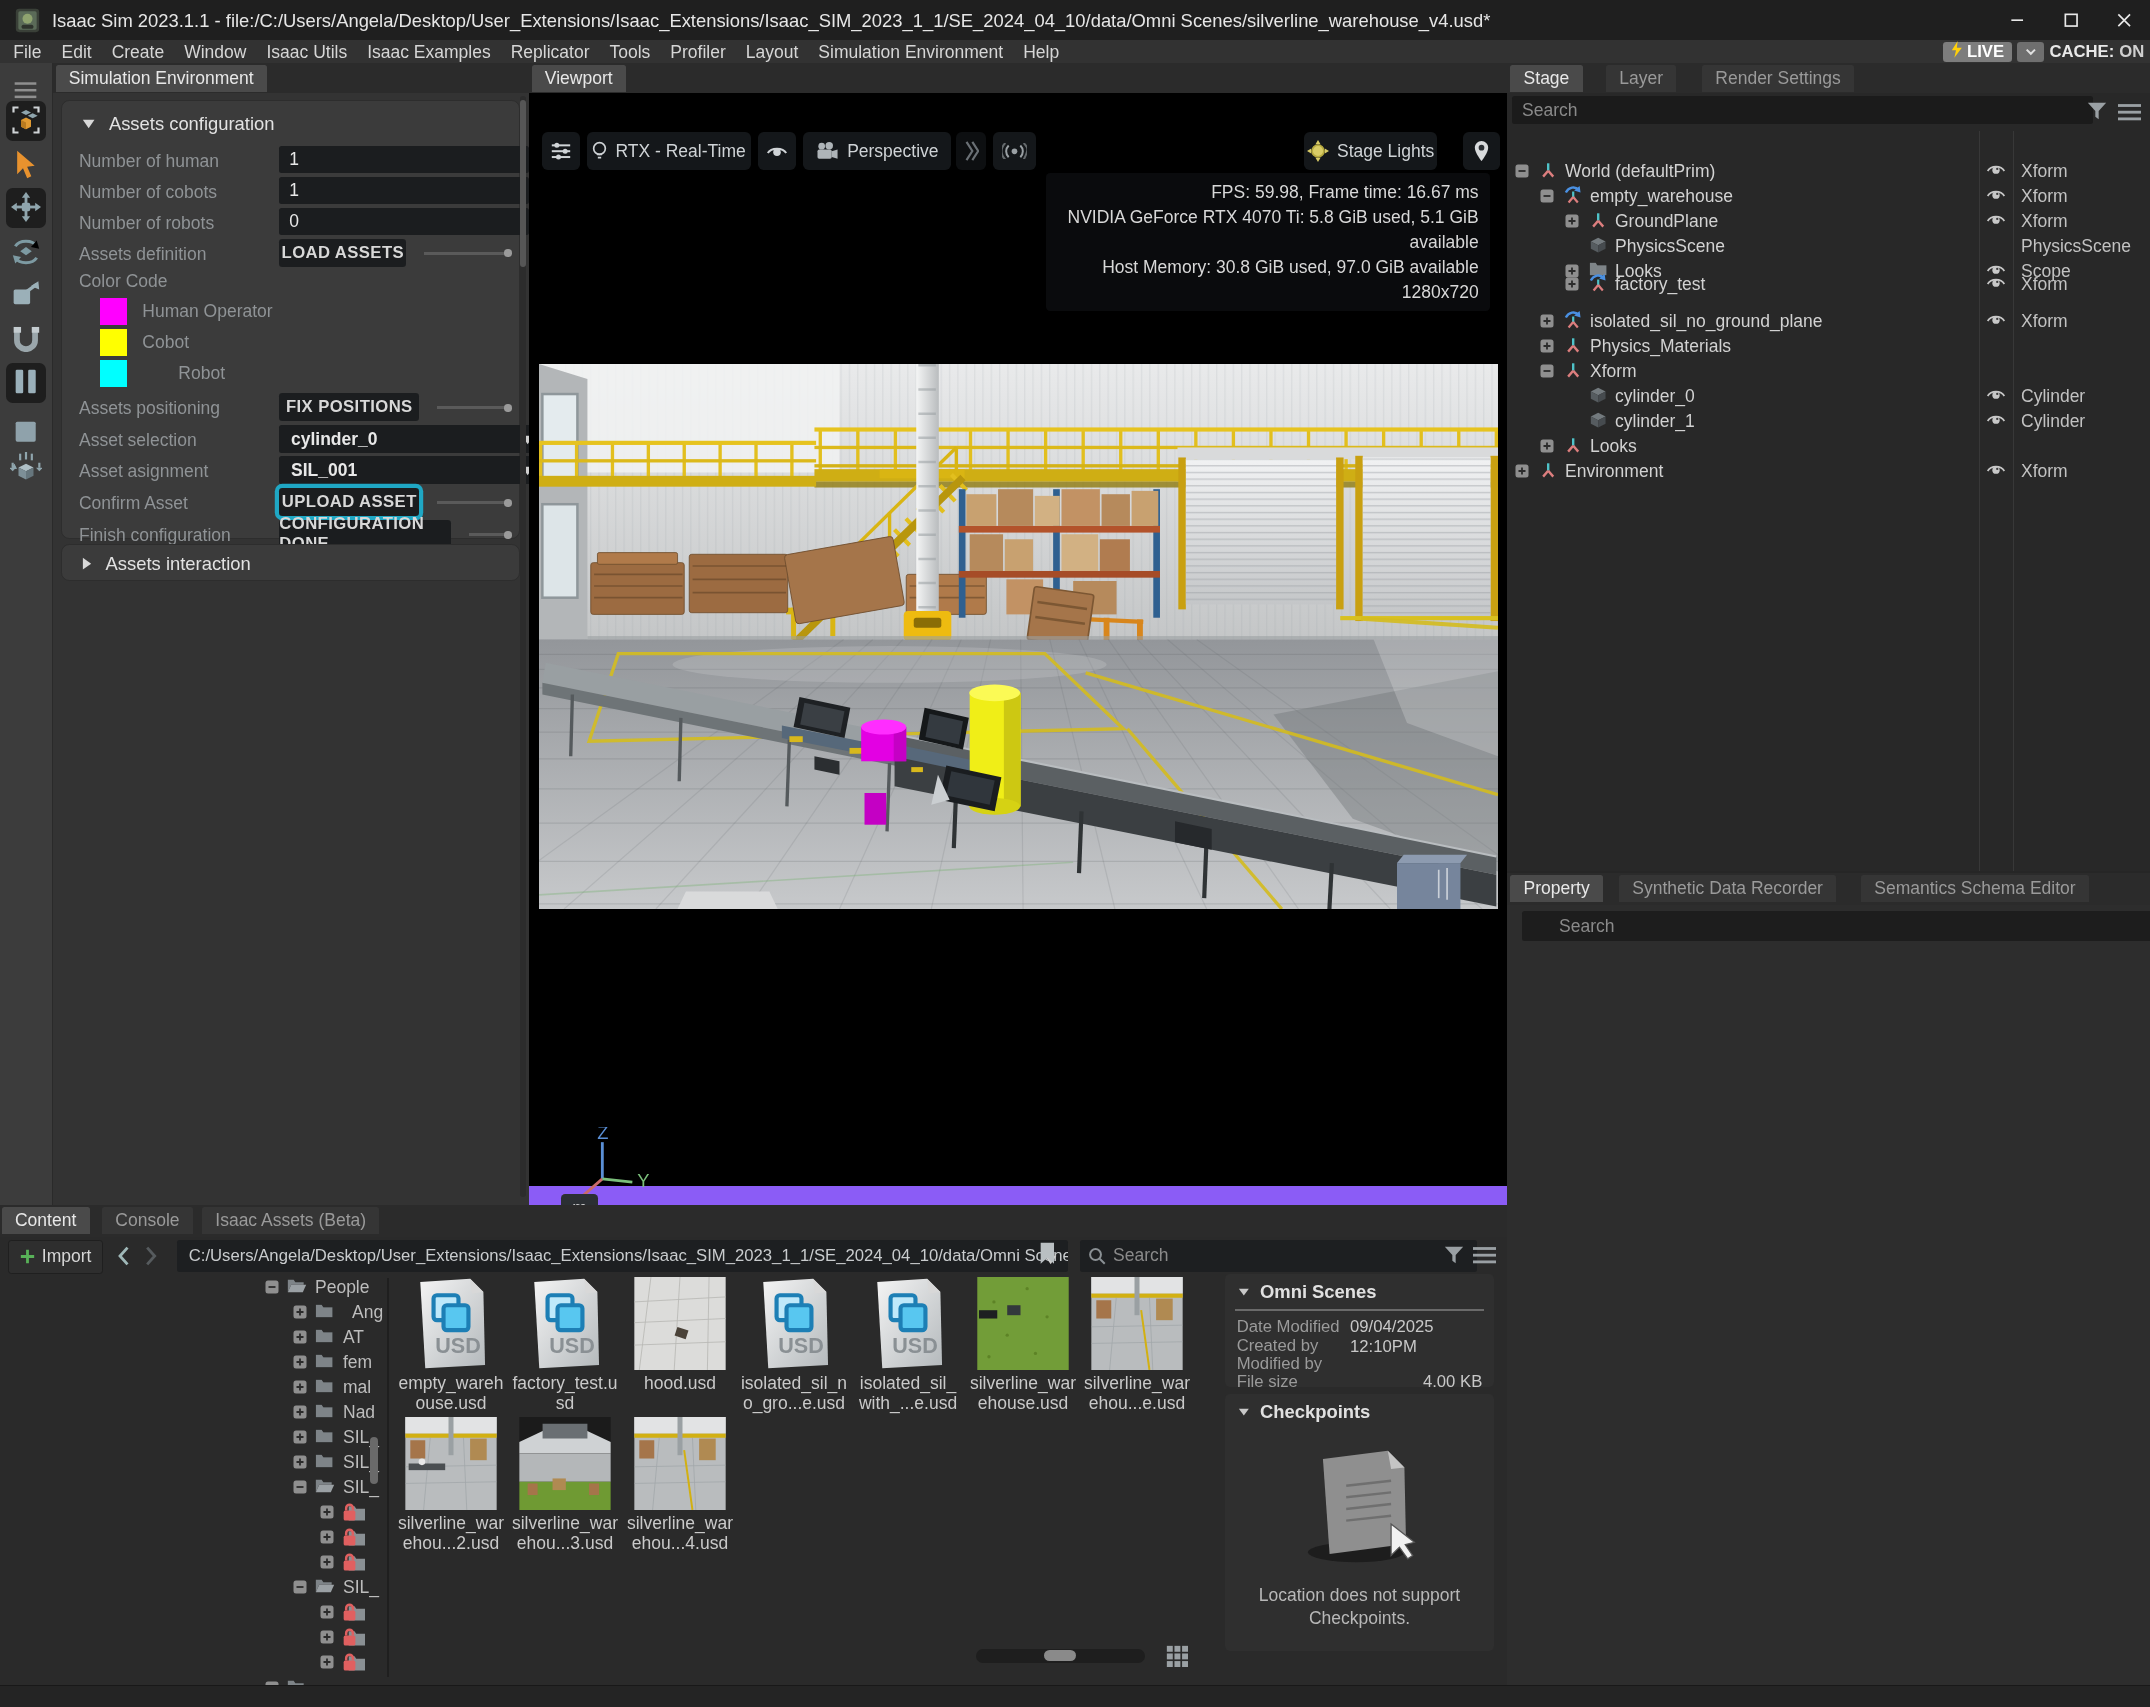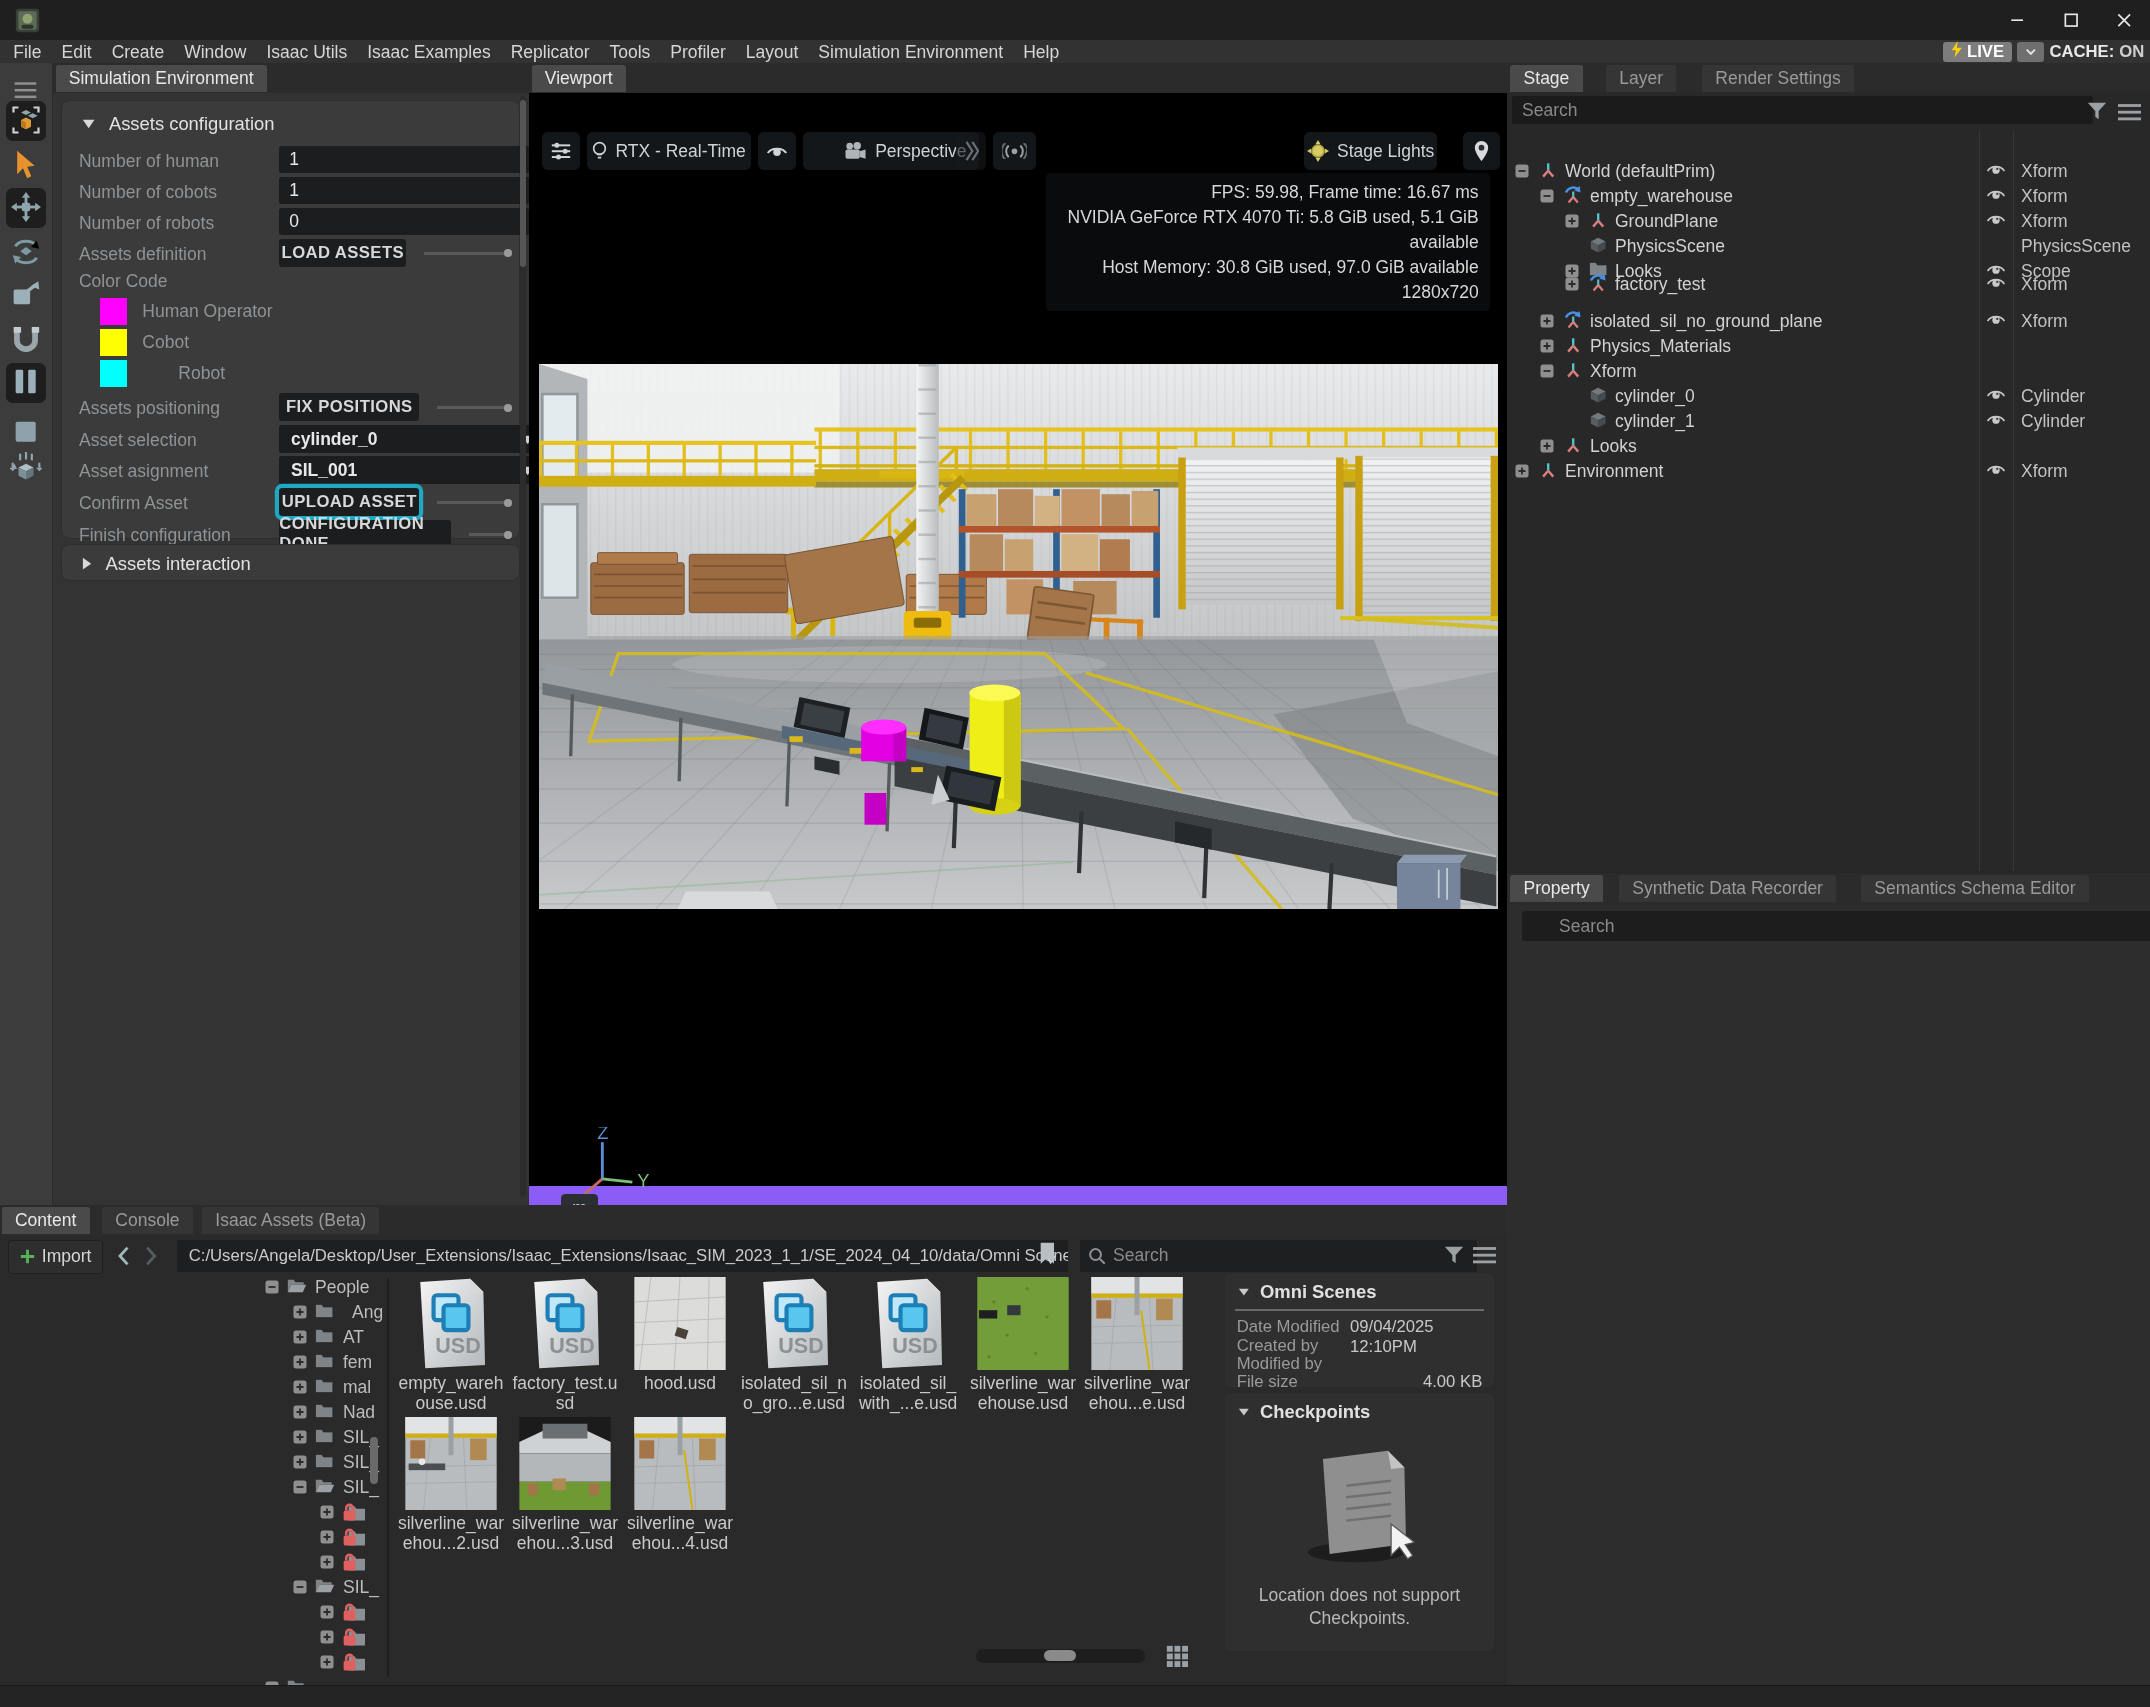--- a/index.html
+++ b/index.html
@@ -104,20 +104,21 @@
 
   <div class="abs" id="titlebar">
     <div class="abs" style="left:15px;top:7.5px;width:25px;height:25px;">
       <svg width="25" height="25" viewBox="0 0 30 30">
           <rect x="1" y="1" width="28" height="28" rx="4" fill="#3a4038"></rect>
           <rect x="4" y="4" width="22" height="22" rx="2" fill="#5b6b58"></rect>
           <circle cx="15" cy="13" r="6" fill="#8fa36f"></circle>
           <rect x="8" y="20" width="14" height="5" rx="2" fill="#2e332c"></rect>
         </svg>
     </div>
+    <div class="abs" id="title-text">Isaac Sim 2023.1.1 - file:/C:/Users/Angela/Desktop/User_Extensions/Isaac_Extensions/Isaac_SIM_2023_1_1/SE_2024_04_10/data/Omni Scenes/silverline_warehouse_v4.usd*</div>
     <div class="abs winbtn" style="right:107px;">
       <svg width="18.4" height="18.4" viewBox="0 0 22 22">
           <path d="M4 11h14" stroke="#e8e8e8" stroke-width="2"></path>
         </svg>
     </div>
     <div class="abs winbtn" style="right:53px;">
       <svg width="18.4" height="18.4" viewBox="0 0 22 22">
           <rect x="4" y="4" width="14" height="14" fill="none" stroke="#e8e8e8" stroke-width="2"></rect>
         </svg>
     </div>
@@ -570,21 +571,21 @@
             <path d="M6 16h6M7 20h4" stroke="#cfd3d6" stroke-width="2"></path>
           </svg>
         <span>RTX - Real-Time</span>
       </div>
       <div class="vpbtn" style="left:229px;width:38px;">
         <svg width="22" height="16.7" viewBox="0 0 26 20">
             <path d="M2 12C6 5 20 5 24 12" fill="none" stroke="#cfd3d6" stroke-width="2.4"></path>
             <circle cx="13" cy="11" r="4.5" fill="#cfd3d6"></circle>
           </svg>
       </div>
-      <div class="vpbtn" style="left:274px;width:148px;padding-left:28px;">
+      <div class="vpbtn" style="left:274px;width:148px;">
         <svg width="23.4" height="18.4" viewBox="0 0 28 22">
             <circle cx="8" cy="5" r="4" fill="#aeb4b8"></circle>
             <circle cx="17" cy="4.5" r="4.5" fill="#aeb4b8"></circle>
             <rect x="3" y="9" width="17" height="11" rx="2" fill="#aeb4b8"></rect>
             <polygon points="20,11 27,9 27,20 20,18" fill="#aeb4b8"></polygon>
           </svg>
         <span>Perspective</span>
       </div>
       <div class="vpbtn" style="left:427px;width:30px;background:rgba(22,25,28,.6);">
         <svg width="15" height="22" viewBox="0 0 18 26">

